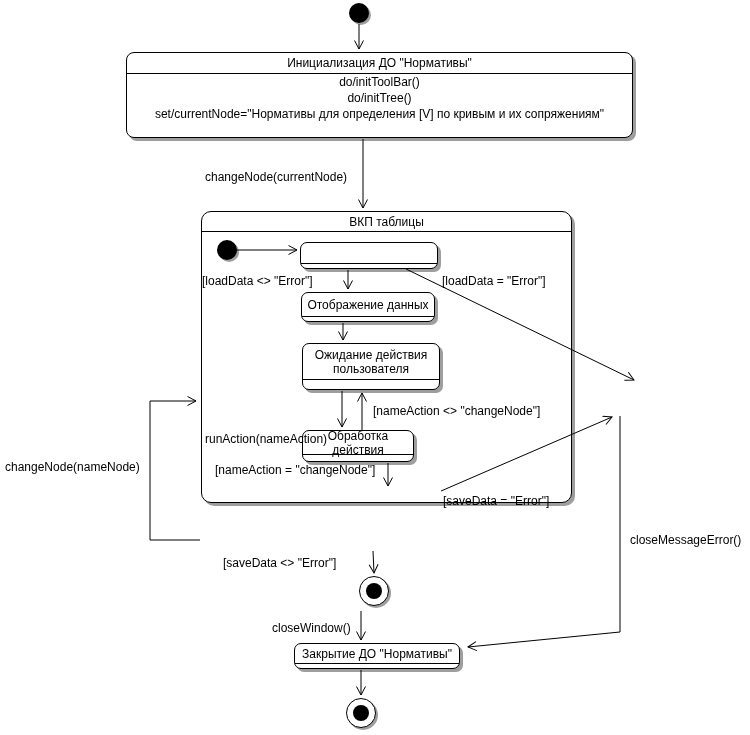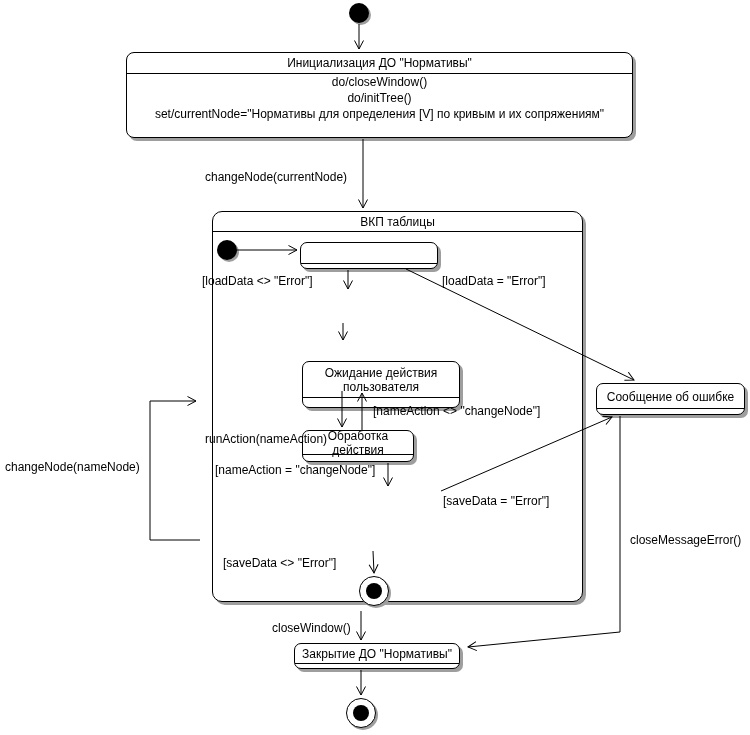--- a/index.html
+++ b/index.html
@@ -26,61 +26,61 @@
     box-sizing:border-box;
   }
   .final .core{width:16px;height:16px;background:#000;border-radius:50%;}
   svg.wires{position:absolute;left:0;top:0;pointer-events:none;}
 </style>
 </head>
 <body>
 
 <div id="canvas">
 
-  <div class="state" style="left:212px;top:211px;width:371px;height:391px;border-radius:10px;">
+  <div class="state" style="left:201px;top:211px;width:371px;height:292px;border-radius:10px;">
     <div class="name underlined" style="height:19px;">ВКП таблицы</div>
   </div>
 
   <div class="dot" style="left:349px;top:3px;width:20px;height:20px;"></div>
 
   <div class="state" style="left:126px;top:52px;width:507px;height:86px;border-radius:8px;">
     <div class="name underlined" style="height:20px;">Инициализация ДО "Нормативы"</div>
     <div class="actions">
-      <div>do/closeWindow()</div>
+      <div>do/initToolBar()</div>
       <div>do/initTree()</div>
       <div>set/currentNode="Нормативы для определения [V] по кривым и их сопряжениям"</div>
     </div>
   </div>
 
   <div class="dot" style="left:217px;top:240px;width:20px;height:20px;"></div>
 
   <div class="state" style="left:300px;top:242px;width:138px;height:27px;">
     <div class="sep" style="bottom:4px;"></div>
   </div>
 
+  <div class="state" style="left:301px;top:292px;width:134px;height:30px;">
+    <div class="name" style="height:23px;">Отображение данных</div>
+    <div class="sep" style="bottom:4px;"></div>
+  </div>
 
-  <div class="state" style="left:302px;top:343px;width:158px;height:47px;margin-top:18px;">
+  <div class="state" style="left:302px;top:343px;width:138px;height:47px;">
     <div class="name" style="height:36px;">Ожидание действия пользователя</div>
     <div class="sep" style="bottom:9px;"></div>
   </div>
 
   <div class="state" style="left:302px;top:430px;width:112px;height:32px;">
     <div class="name" style="height:24px;">Обработка действия</div>
     <div class="sep" style="bottom:6px;"></div>
   </div>
 
 
   <div class="final" style="left:359px;top:576px;width:30px;height:30px;">
     <div class="core"></div>
   </div>
 
-  <div class="state" style="left:596px;top:383px;width:149px;height:32px;">
-    <div class="name" style="height:25px;">Сообщение об ошибке</div>
-    <div class="sep" style="bottom:5px;"></div>
-  </div>
 
   <div class="state" style="left:294px;top:643px;width:166px;height:26px;">
     <div class="name" style="height:20px;">Закрытие ДО "Нормативы"</div>
     <div class="sep" style="bottom:4px;"></div>
   </div>
 
   <div class="final" style="left:346px;top:698px;width:30px;height:30px;">
     <div class="core"></div>
   </div>
 

